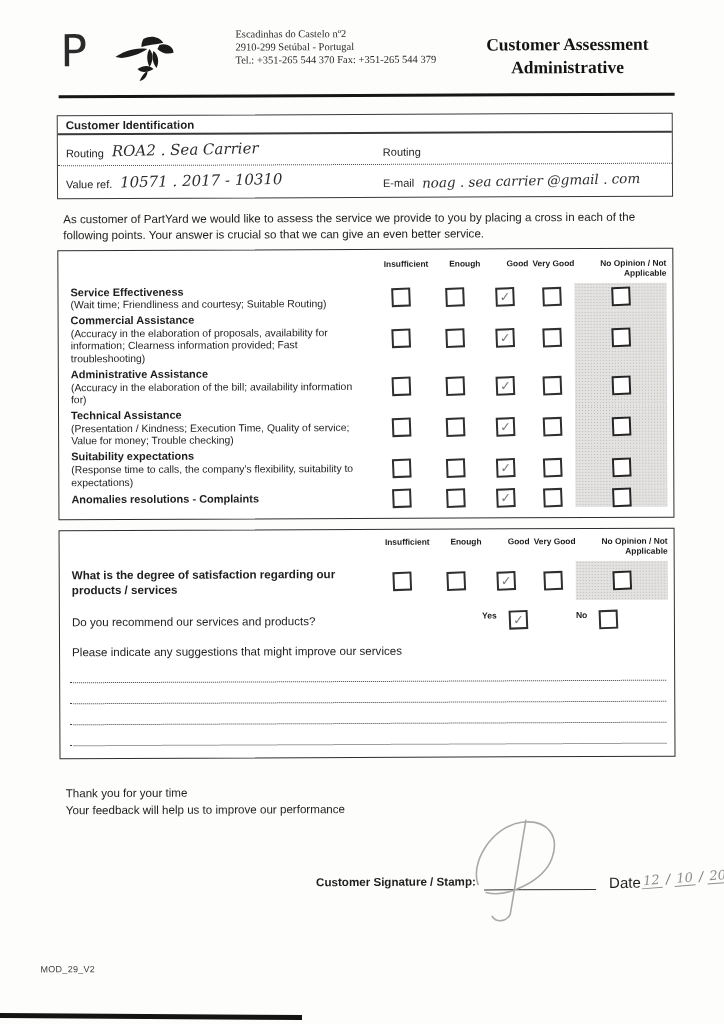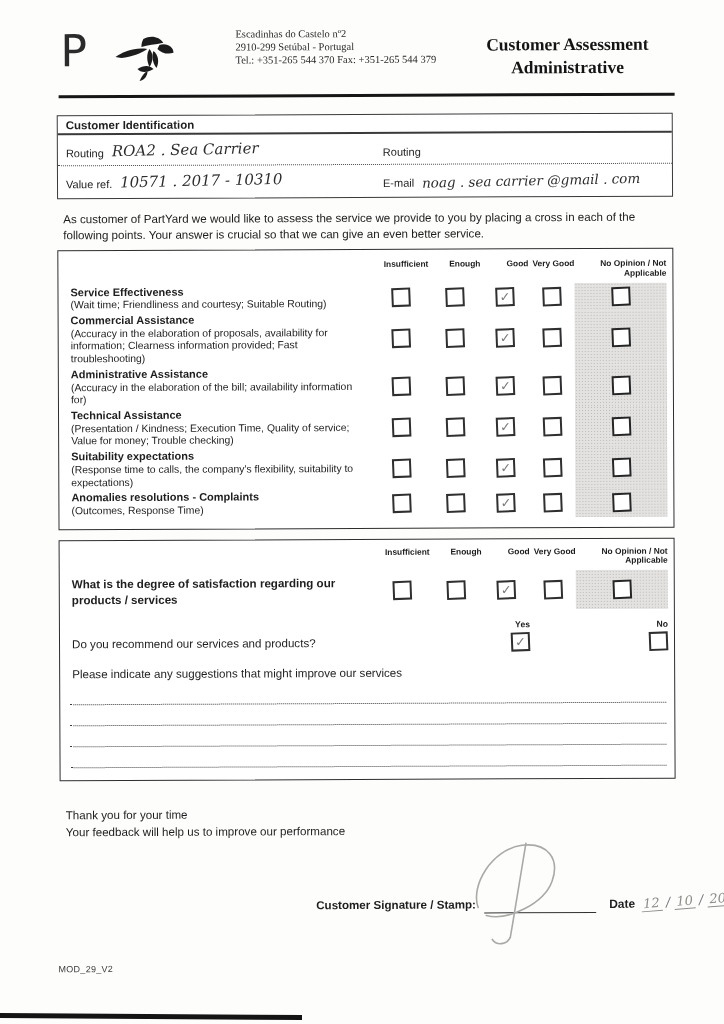--- a/index.html
+++ b/index.html
@@ -43,43 +43,43 @@
   .adesc{font-size:10.4px;line-height:1.22;color:#222;}
   .ccell{display:flex;align-items:center;justify-content:center;align-self:stretch;}
   .noop{background-color:#e3e2e0;background-image:radial-gradient(#bdbcb9 0.8px,transparent 0.9px);background-size:3px 3px;}
   .cb{width:15px;height:15px;border:2px solid #2f2f2f;background:#fff;display:flex;align-items:center;justify-content:center;
       font-size:13px;color:#7b7b78;line-height:1;transform:rotate(-2deg);}
   .cb.noopcb{border-color:#262626;}
 
   
   .sat-box{margin:10px 50px 0 58px;border:1.6px solid #2e2e2e;background:#fff;padding:2px 6px 12px 8px;}
   .sat-q{font-size:11.6px;font-weight:bold;line-height:1.35;padding:4px 8px 4px 4px;}
-  .yn-stack{display:flex;flex-direction:column;align-items:flex-end;gap:3px;align-self:end;}
+  .yn-stack{display:flex;flex-direction:row;align-items:flex-start;gap:12px;align-self:end;}
   .yn-label{font-size:8.6px;font-weight:bold;}
   .rec-row{display:grid;grid-template-columns:1fr 56px 52px 48px 46px 92px;align-items:end;margin-top:10px;}
   .rec-q{font-size:11.6px;line-height:1.3;padding:0 4px 2px 4px;}
   .gc4{grid-column:4;}
   .gc6{grid-column:6;}
   .sugg-prompt{font-size:11.6px;padding:14px 4px 4px 4px;}
   .dotline{border-bottom:1.5px dotted #3c3c3c;height:20px;margin:0 2px;}
   .dotline:first-of-type{margin-top:4px;}
 
   
   .closing{margin:26px 52px 0 64px;font-size:11.6px;line-height:1.45;}
   .sig-row{position:relative;margin:20px 52px 0 64px;height:60px;}
   .sig-label{position:absolute;left:250px;top:38px;font-size:11.6px;font-weight:bold;}
   .sig-line{position:absolute;left:418px;top:53px;width:112px;border-bottom:1.4px solid #333;}
   .sig-svg{position:absolute;left:390px;top:-22px;}
-  .date-label{position:absolute;left:543px;top:38px;font-size:12px;font-weight:bold;}
+  .date-label{position:absolute;left:543px;top:38px;font-size:15px;font-weight:normal;}
   .date-hand{position:absolute;left:575px;top:34px;font-family:"DejaVu Serif",serif;font-style:italic;font-size:13px;color:#8d8d89;transform:rotate(-4deg);white-space:nowrap;}
   .date-part{border-bottom:1.2px solid #8d8d89;padding:0 2px;}
   .date-slash{color:#77777a;}
 
   
-  .doc-code{position:absolute;left:56px;top:963px;font-size:9px;color:#3c3c3c;letter-spacing:0.3px;}
+  .doc-code{position:absolute;left:38px;top:963px;font-size:9px;color:#3c3c3c;letter-spacing:0.3px;}
   .scan-bar{position:absolute;left:0px;top:1014px;width:302px;height:5px;background:#141414;transform:rotate(0.35deg);}
 </style>
 </head>
 <body>
 
 <div class="page">
 <div class="tilt">
 
   <div class="header">
     <div class="logo-wrap">
@@ -250,21 +250,20 @@
             <span class="cb"></span>
           </div>
       <div class="ccell noop">
             <span class="cb noopcb"></span>
           </div>
     </div>
 
     <div class="arow">
       <div class="atext">
         <div class="atitle">Anomalies resolutions - Complaints</div>
-        <div class="adesc">(Outcomes, Response Time)</div>
       </div>
       <div class="ccell">
             <span class="cb"></span>
           </div>
       <div class="ccell">
             <span class="cb"></span>
           </div>
       <div class="ccell">
             <span class="cb">✓</span>
           </div>

